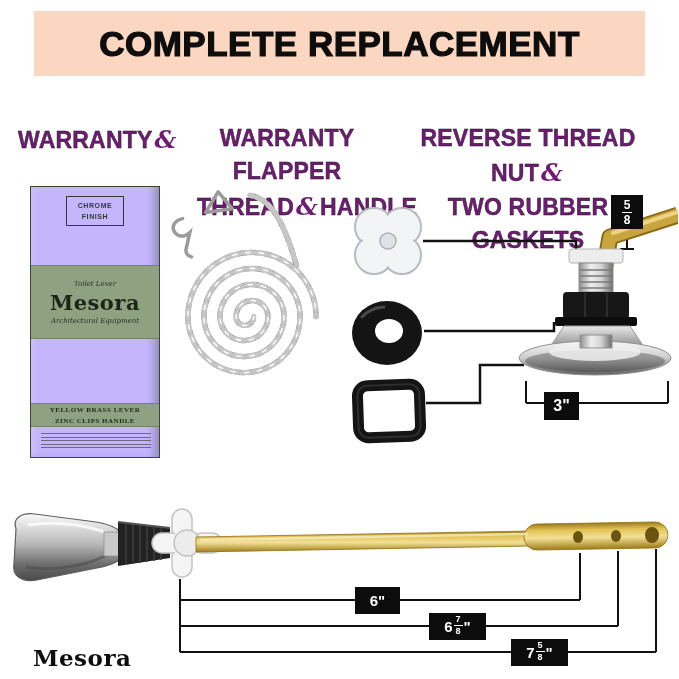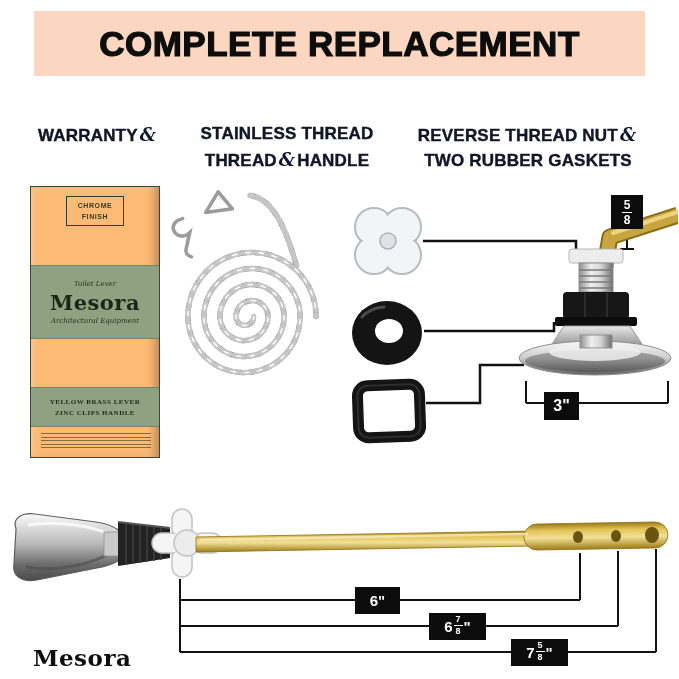--- a/index.html
+++ b/index.html
@@ -7,38 +7,38 @@
   body{font-family:"Liberation Sans",sans-serif;color:#111}
   .stage{position:relative;width:679px;height:679px;background:#fff;overflow:hidden}
 
   
   .banner{position:absolute;left:34px;top:11px;width:611px;height:65px;background:#fbd7c1;
           display:flex;align-items:center;justify-content:center}
   .banner-title{font-size:35px;font-weight:700;letter-spacing:.5px;color:#0d0d0d;
                 -webkit-text-stroke:1.2px #0d0d0d;white-space:nowrap}
 
   
-  .col-header{position:absolute;top:122px;text-align:center;font-size:17px;font-weight:700;
-              line-height:1.45;color:#0f172a;-webkit-text-stroke:.4px #141414;letter-spacing:.2px}
+  .col-header{position:absolute;top:122px;text-align:center;font-size:23px;font-weight:700;
+              line-height:1.45;color:#701a75;-webkit-text-stroke:.4px #141414;letter-spacing:.2px}
   .h1{left:18px;width:160px}
   .h2{left:197px;width:180px}
   .h3{left:401px;width:254px}
   .amp{font-family:"DejaVu Serif",serif;font-style:italic;font-weight:700;-webkit-text-stroke:0;
        font-size:1.05em;margin:0 2px}
 
   
-  .gbox{position:absolute;left:30px;top:186px;width:130px;height:272px;background:#fdba74;
+  .gbox{position:absolute;left:30px;top:186px;width:130px;height:272px;background:#c4b5fd;
         border:1px solid #3c4636;box-shadow:inset -8px 0 10px -4px rgba(0,0,0,.28), inset 2px 2px 6px rgba(255,255,255,.22)}
   .gbadge{position:absolute;left:50%;transform:translateX(-50%);top:9px;width:58px;padding:3px 2px;
           border:1px solid #2f3e2a;color:#2f3e2a;font-size:7px;font-weight:700;text-align:center;
           letter-spacing:.6px;line-height:1.6}
   .gband{position:absolute;left:0;width:100%;background:#8ea281;border-top:1px solid #72856a;
          border-bottom:1px solid #72856a;display:flex;flex-direction:column;align-items:center;justify-content:center}
   .gband.mid{top:78px;height:74px;gap:2px}
-  .gband.low{top:200px;height:40px;gap:3px}
+  .gband.low{top:216px;height:24px;gap:3px}
   .gscript{font-family:"DejaVu Serif",serif;font-style:italic;font-size:7px;color:#26331f}
   .gbrand{font-family:"DejaVu Serif",serif;font-weight:700;font-size:21px;color:#1c2617;letter-spacing:.5px}
   .gspec{font-family:"Liberation Serif",serif;font-size:7px;font-weight:700;letter-spacing:.5px;color:#1e2b19}
   .gfine{position:absolute;left:10px;top:246px;width:110px;height:15px;
          background:repeating-linear-gradient(180deg, rgba(32,44,28,.55) 0 1px, transparent 1px 3.5px)}
 
   
   .dimbox{position:absolute;background:#0c0c0c;color:#fff;display:flex;align-items:center;justify-content:center;
           font-weight:700;z-index:6;white-space:nowrap}
   .frac{display:inline-flex;flex-direction:column;align-items:center;line-height:1;font-size:9px;margin:0 1px;position:relative;top:-1px}
@@ -63,21 +63,21 @@
 <div class="stage">
 
   <div class="banner">
     <div class="banner-title">COMPLETE REPLACEMENT</div>
   </div>
 
   <div class="col-header h1">
     <span>WARRANTY</span><span class="amp">&amp;</span><br>
   </div>
   <div class="col-header h2">
-    <span>STAINLESS THREAD</span><br>
+    <span>WARRANTY FLAPPER</span><br>
     <span>THREAD</span><span class="amp">&amp;</span><span>HANDLE</span>
   </div>
   <div class="col-header h3">
     <span>REVERSE THREAD NUT</span><span class="amp">&amp;</span><br>
     <span>TWO RUBBER GASKETS</span>
   </div>
 
   <div class="gbox">
     <div class="gbadge">CHROME FINISH</div>
     <div class="gband mid">

